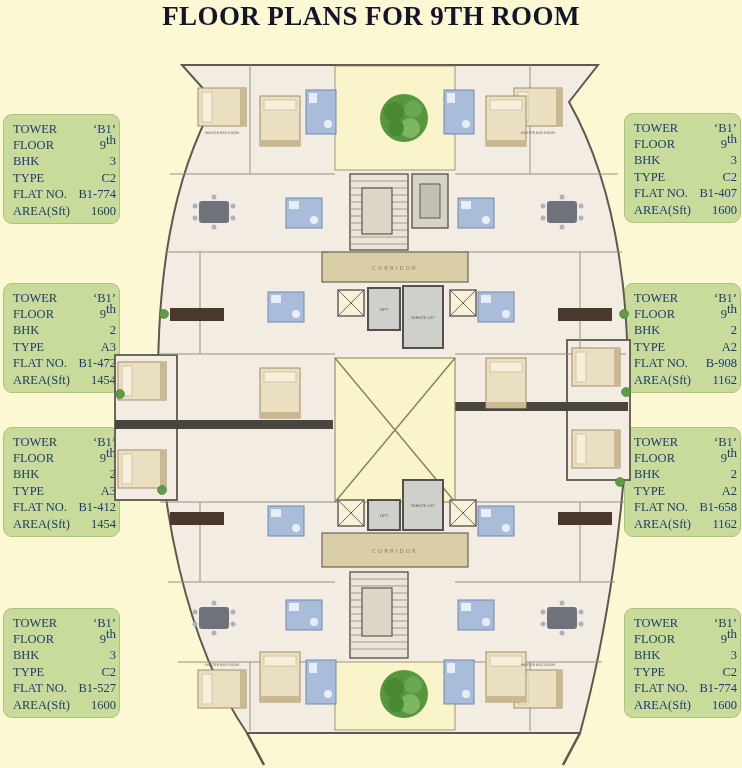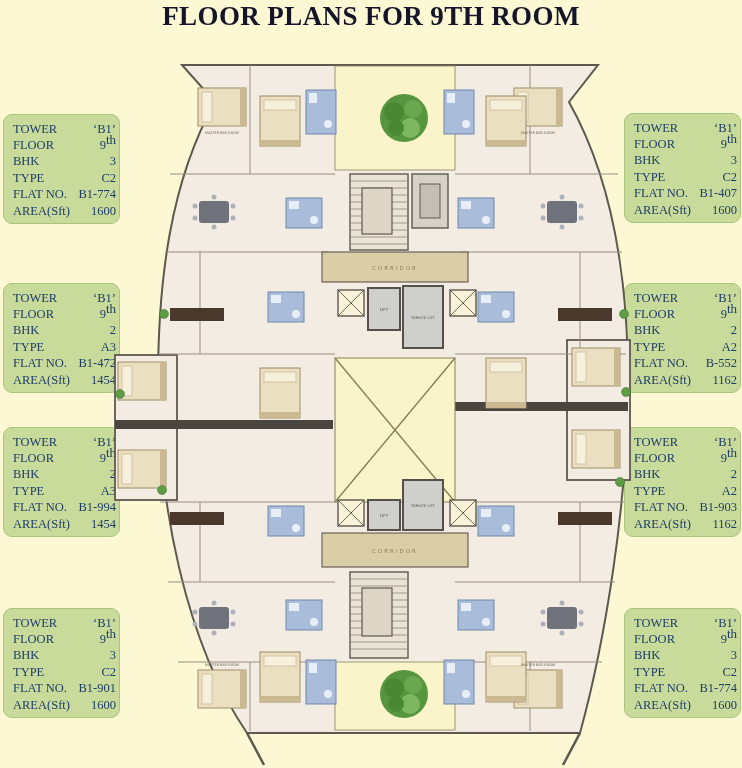--- a/index.html
+++ b/index.html
@@ -93,21 +93,21 @@
     <div class="row">
         <span class="lbl">BHK</span>
         <span class="val">2</span>
       </div>
     <div class="row">
         <span class="lbl">TYPE</span>
         <span class="val">A3</span>
       </div>
     <div class="row">
         <span class="lbl">FLAT NO.</span>
-        <span class="val">B1-994</span>
+        <span class="val">B1-412</span>
       </div>
     <div class="row">
         <span class="lbl">AREA(Sft)</span>
         <span class="val">1454</span>
       </div>
   </div>
 
   <div class="info-box" style="left:3px;top:608px;">
     <div class="row">
         <span class="lbl">TOWER</span>
@@ -120,21 +120,21 @@
     <div class="row">
         <span class="lbl">BHK</span>
         <span class="val">3</span>
       </div>
     <div class="row">
         <span class="lbl">TYPE</span>
         <span class="val">C2</span>
       </div>
     <div class="row">
         <span class="lbl">FLAT NO.</span>
-        <span class="val">B1-901</span>
+        <span class="val">B1-527</span>
       </div>
     <div class="row">
         <span class="lbl">AREA(Sft)</span>
         <span class="val">1600</span>
       </div>
   </div>
 
   <div class="info-box" style="left:624px;top:113px;">
     <div class="row">
         <span class="lbl">TOWER</span>
@@ -174,21 +174,21 @@
     <div class="row">
         <span class="lbl">BHK</span>
         <span class="val">2</span>
       </div>
     <div class="row">
         <span class="lbl">TYPE</span>
         <span class="val">A2</span>
       </div>
     <div class="row">
         <span class="lbl">FLAT NO.</span>
-        <span class="val">B-552</span>
+        <span class="val">B-908</span>
       </div>
     <div class="row">
         <span class="lbl">AREA(Sft)</span>
         <span class="val">1162</span>
       </div>
   </div>
 
   <div class="info-box" style="left:624px;top:427px;">
     <div class="row">
         <span class="lbl">TOWER</span>
@@ -201,21 +201,21 @@
     <div class="row">
         <span class="lbl">BHK</span>
         <span class="val">2</span>
       </div>
     <div class="row">
         <span class="lbl">TYPE</span>
         <span class="val">A2</span>
       </div>
     <div class="row">
         <span class="lbl">FLAT NO.</span>
-        <span class="val">B1-903</span>
+        <span class="val">B1-658</span>
       </div>
     <div class="row">
         <span class="lbl">AREA(Sft)</span>
         <span class="val">1162</span>
       </div>
   </div>
 
   <div class="info-box" style="left:624px;top:608px;">
     <div class="row">
         <span class="lbl">TOWER</span>

